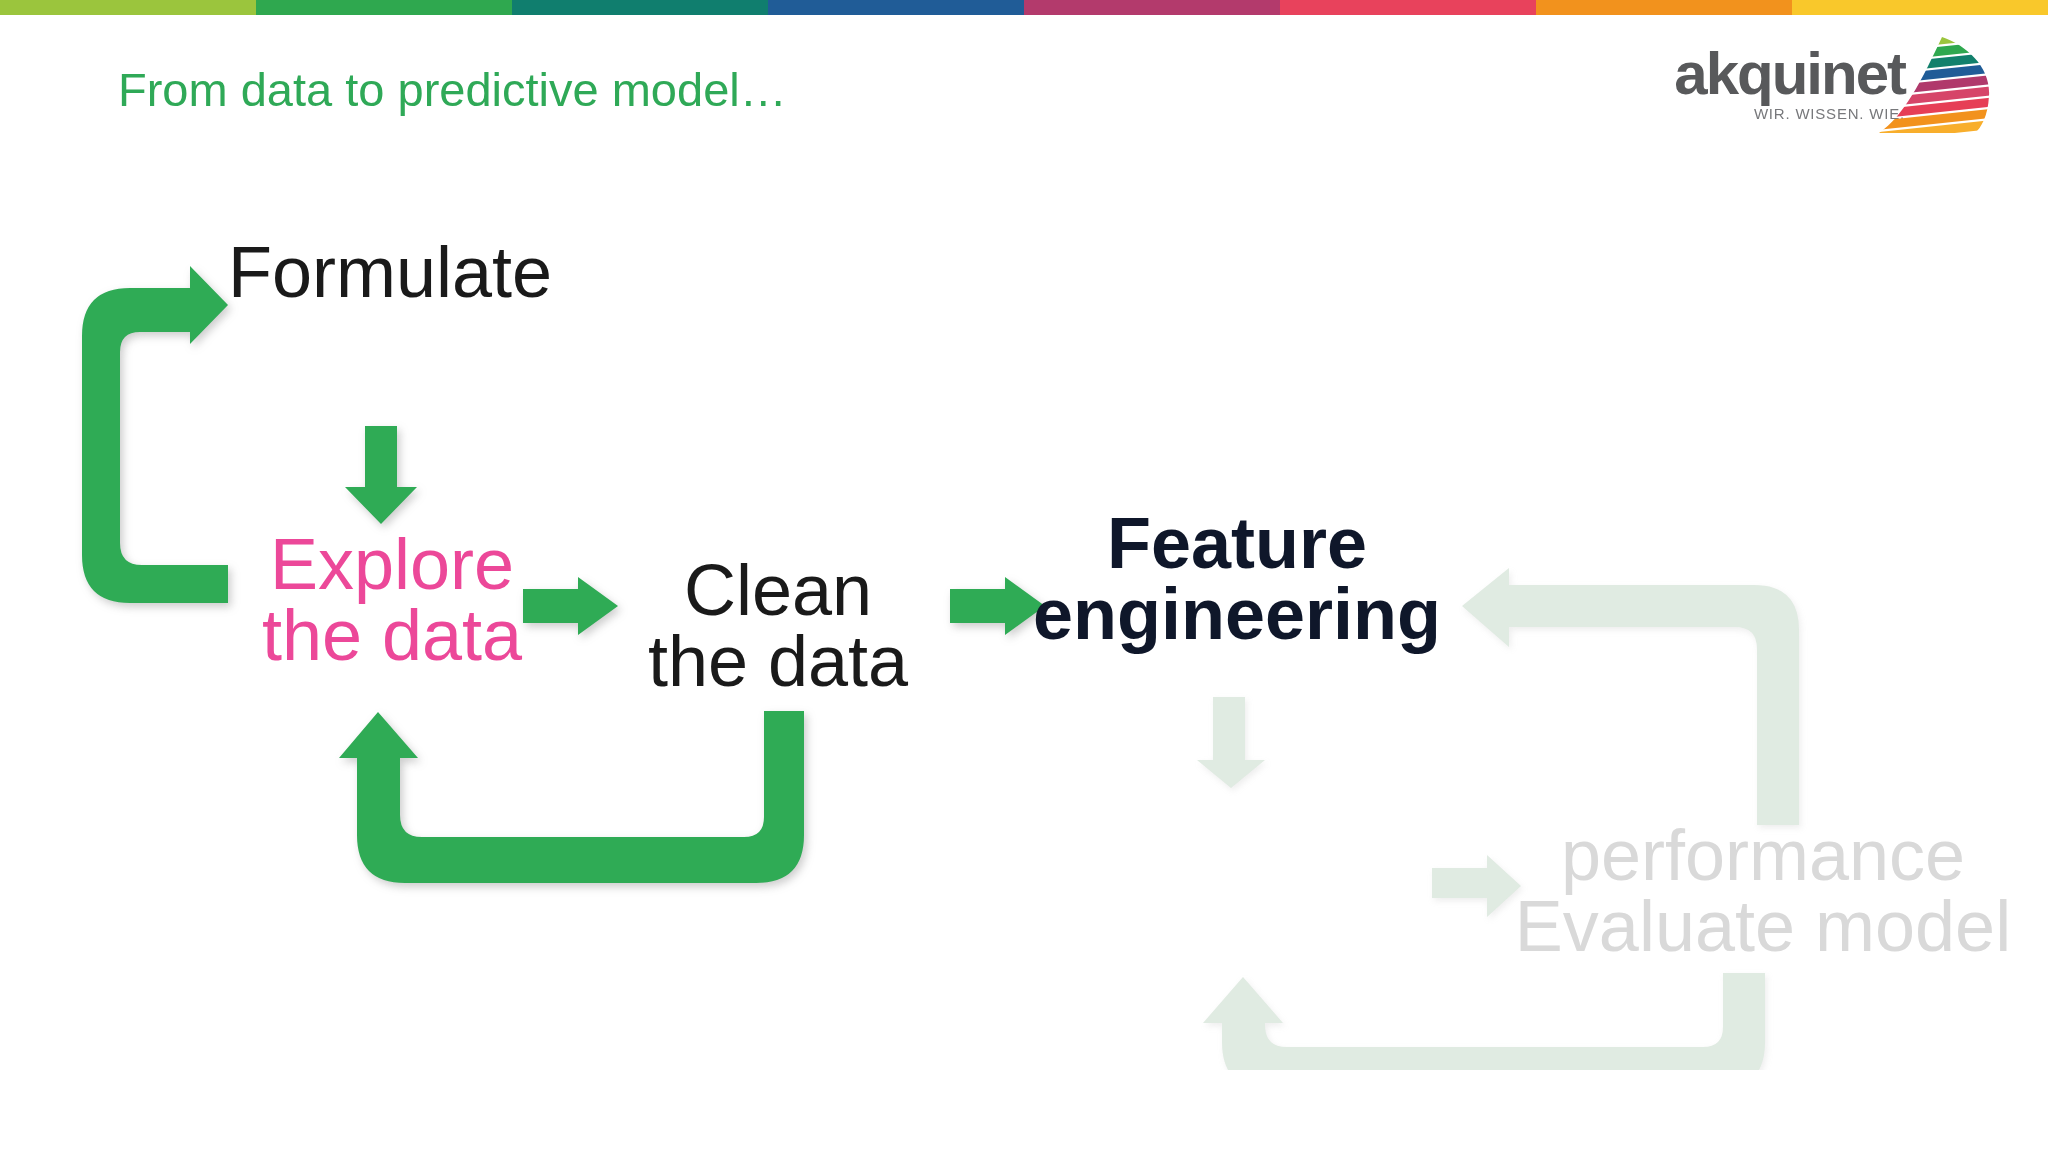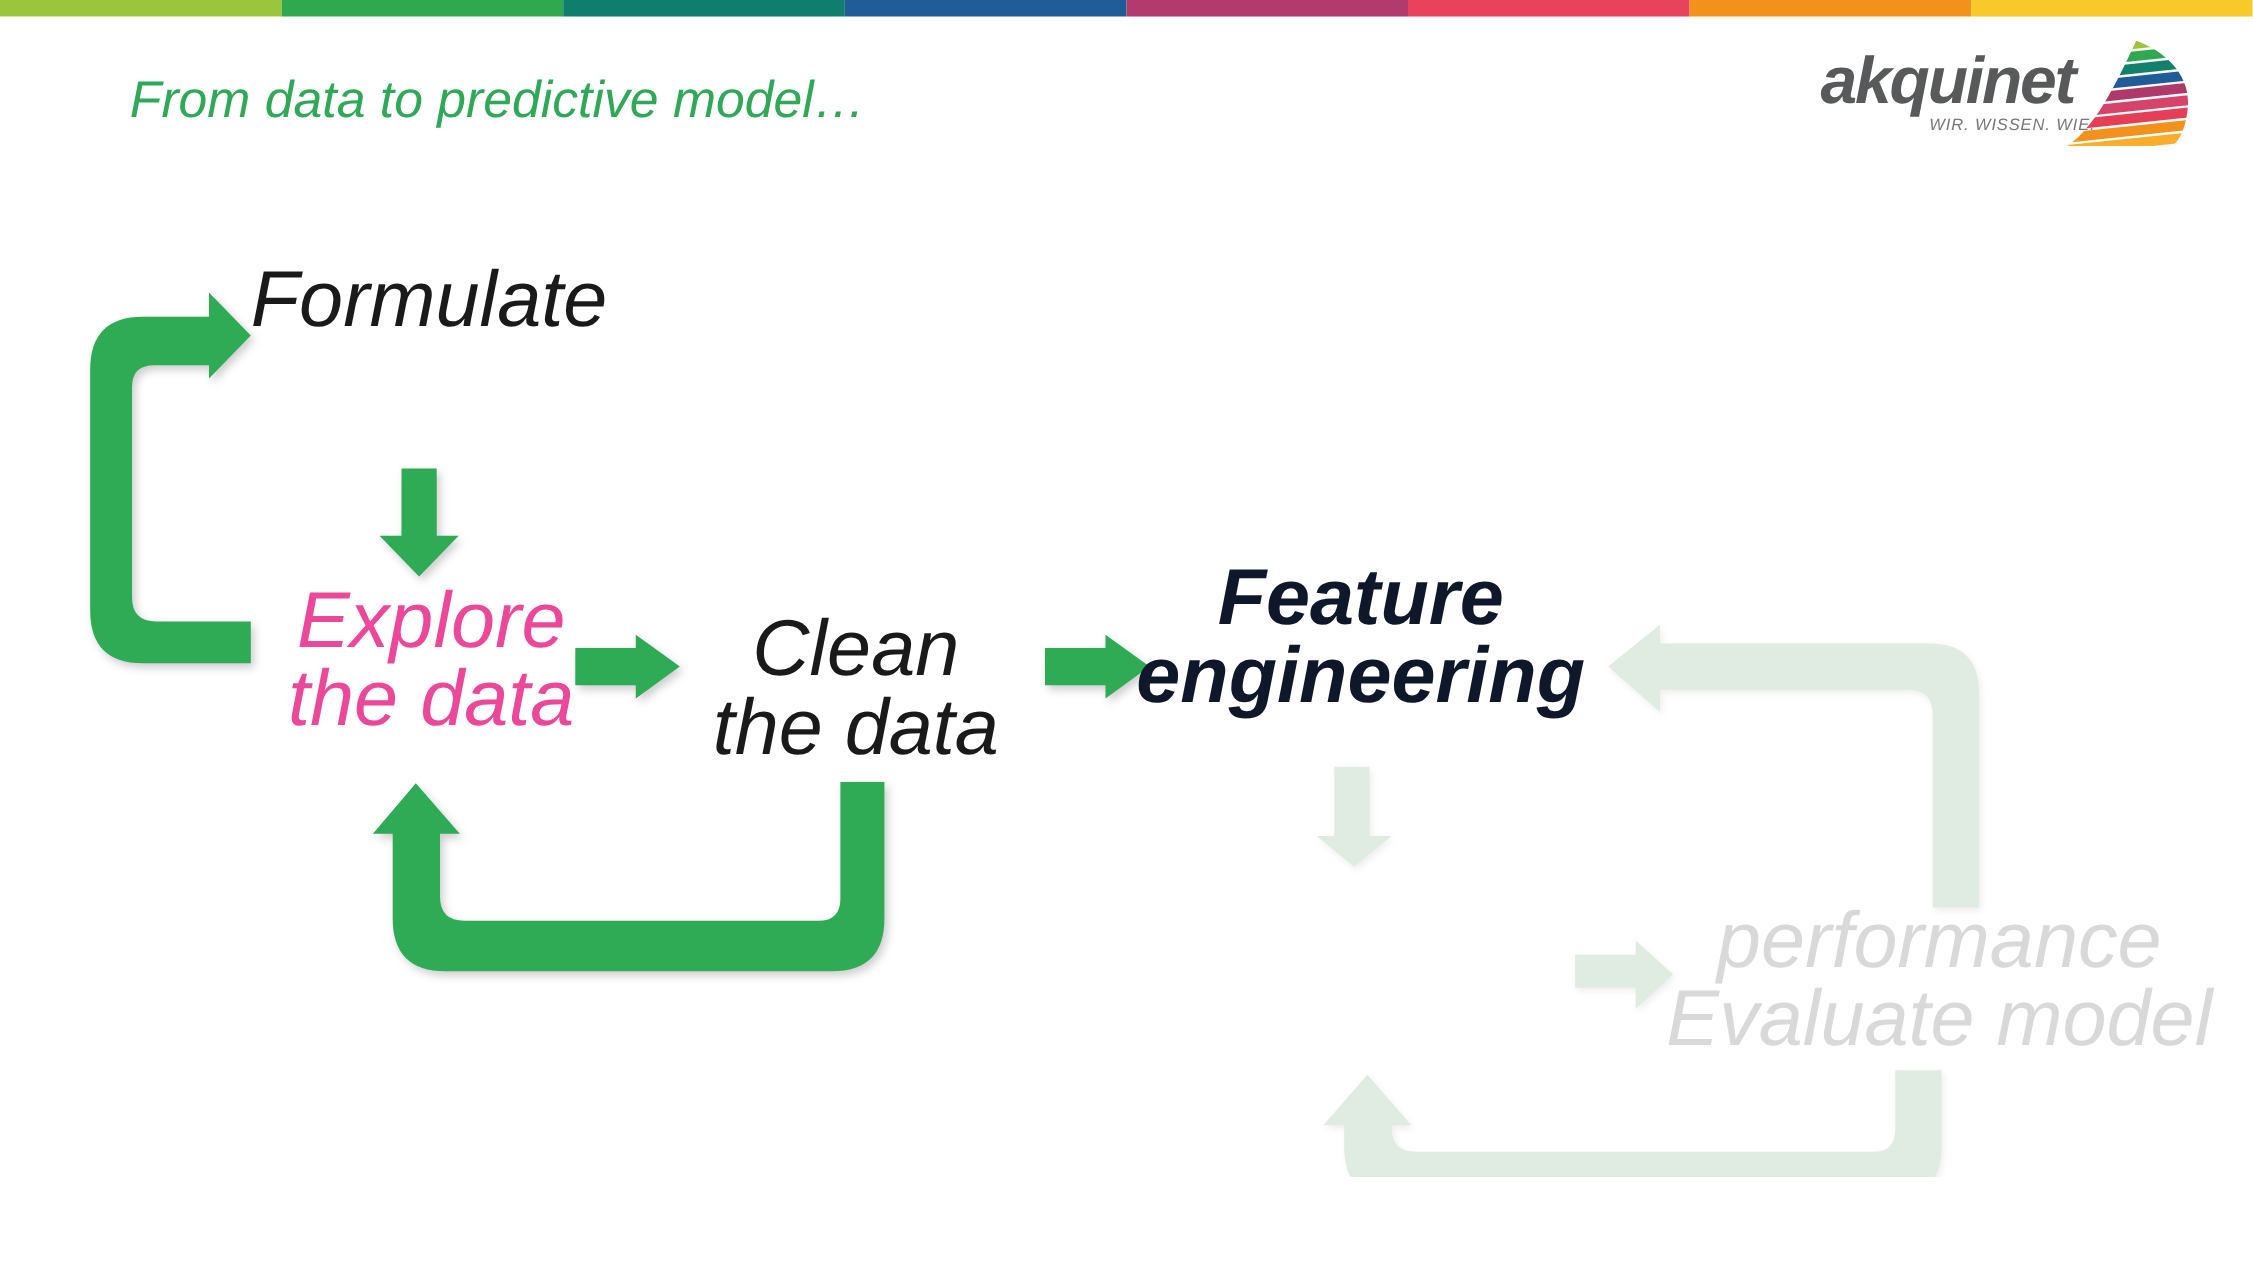--- a/index.html
+++ b/index.html
@@ -2,35 +2,34 @@
 <html><head>
 <meta charset="utf-8">
 <style>
   html,body{margin:0;padding:0;background:#ffffff;}
   .slide{
     position:relative;
     width:2048px;height:1070px;
     background:#ffffff;
     overflow:hidden;
     font-family:"Liberation Sans", sans-serif;
-    font-style:italic;
   }
   .top-bar{
     position:absolute;left:0;top:0;width:2048px;height:15px;
     display:flex;
   }
   .bar-seg{flex:1;height:100%;}
   .slide-title{
     position:absolute;left:118px;top:64px;
     font-size:47px;line-height:1.1;font-weight:400;
     letter-spacing:0px;white-space:nowrap;
   }
   .logo-wordmark{
     position:absolute;left:1655px;top:44px;width:250px;
-    text-align:left;
+    text-align:right;
     font-size:60px;font-weight:600;letter-spacing:-2px;line-height:1;
     white-space:nowrap;
   }
   .logo-tagline{
     position:absolute;left:1655px;top:105px;width:250px;
     text-align:right;
     font-size:15px;font-weight:400;letter-spacing:0.8px;
     white-space:nowrap;
   }
   .sail{position:absolute;left:1872px;top:36px;}

